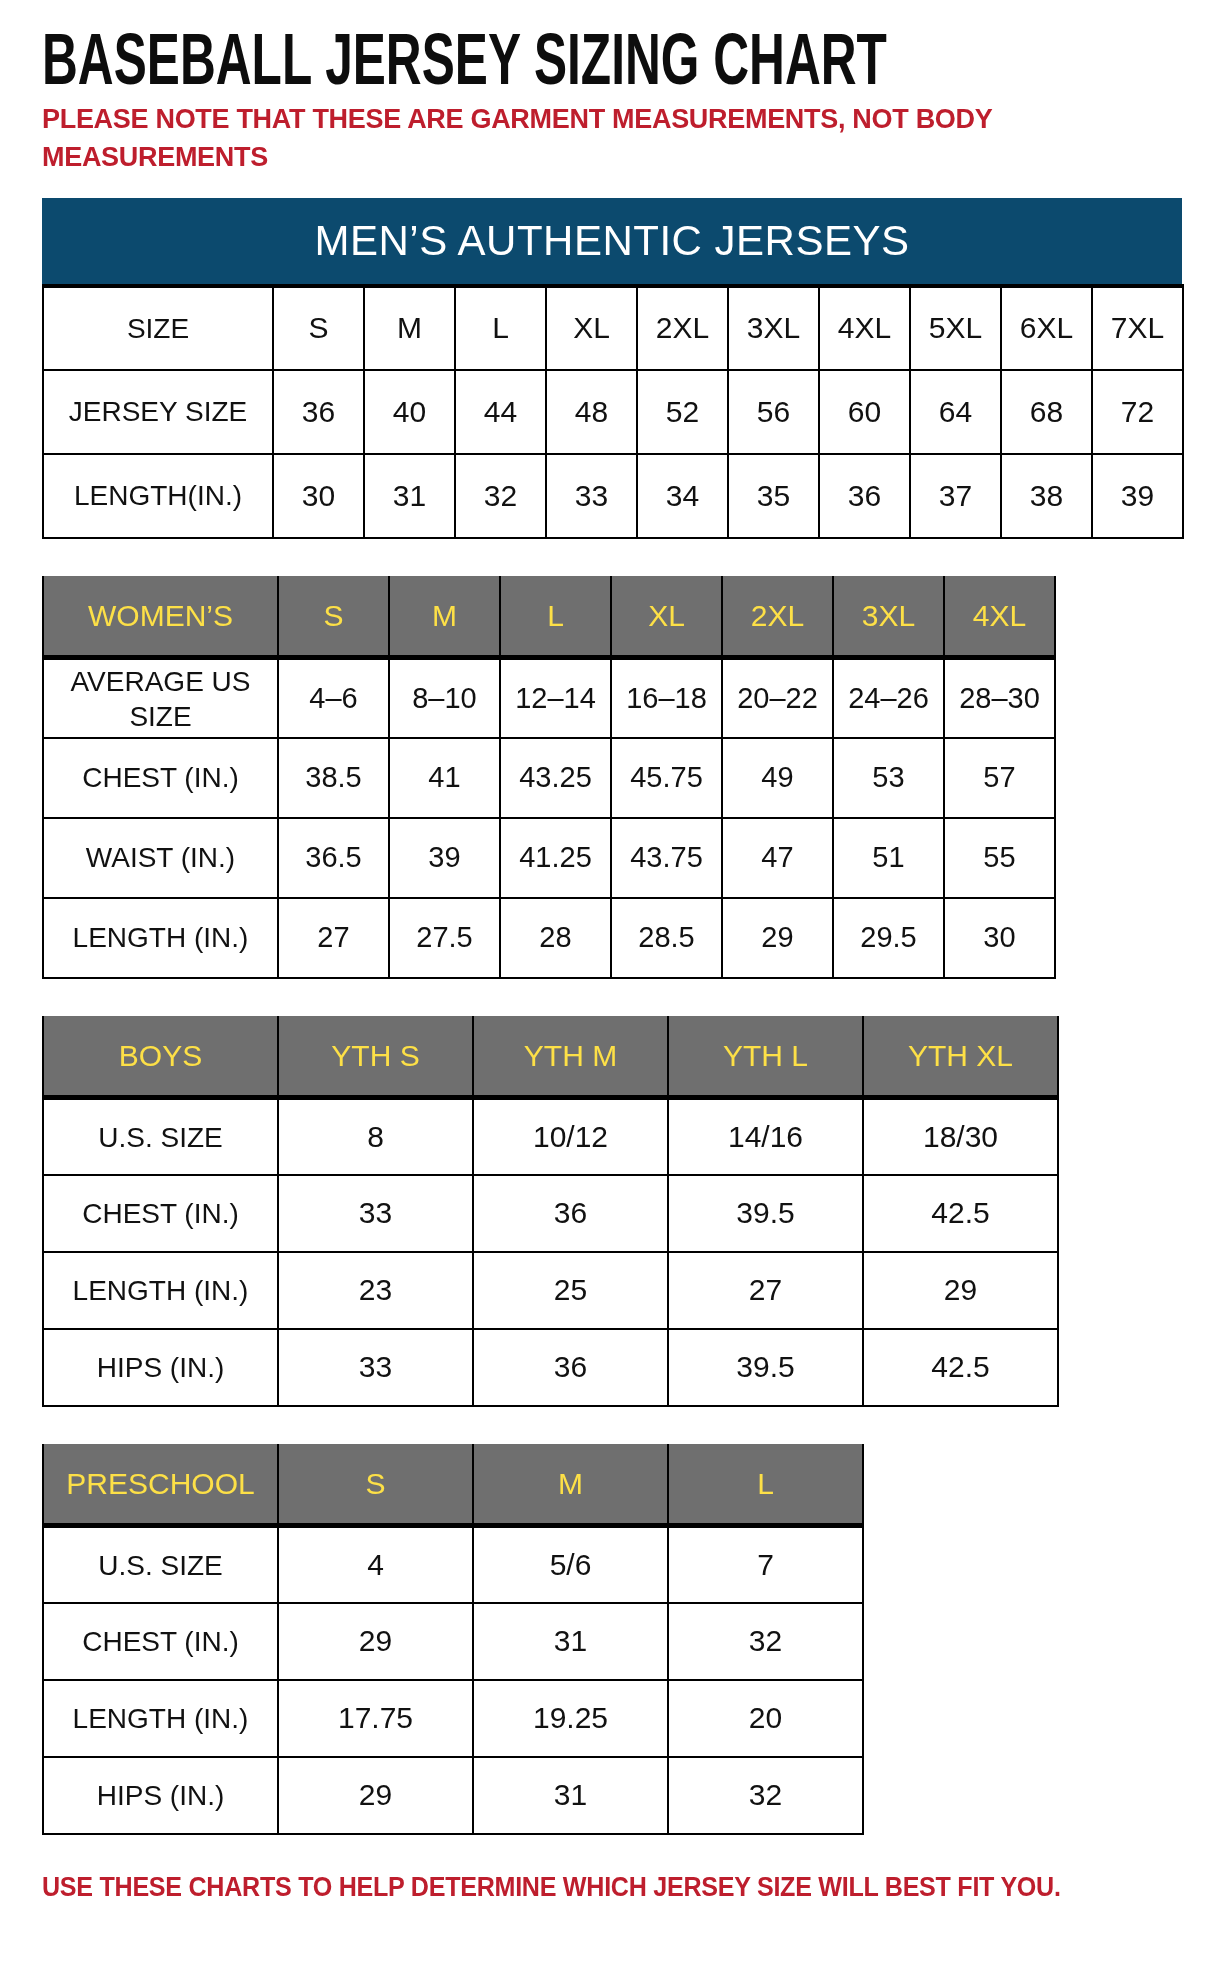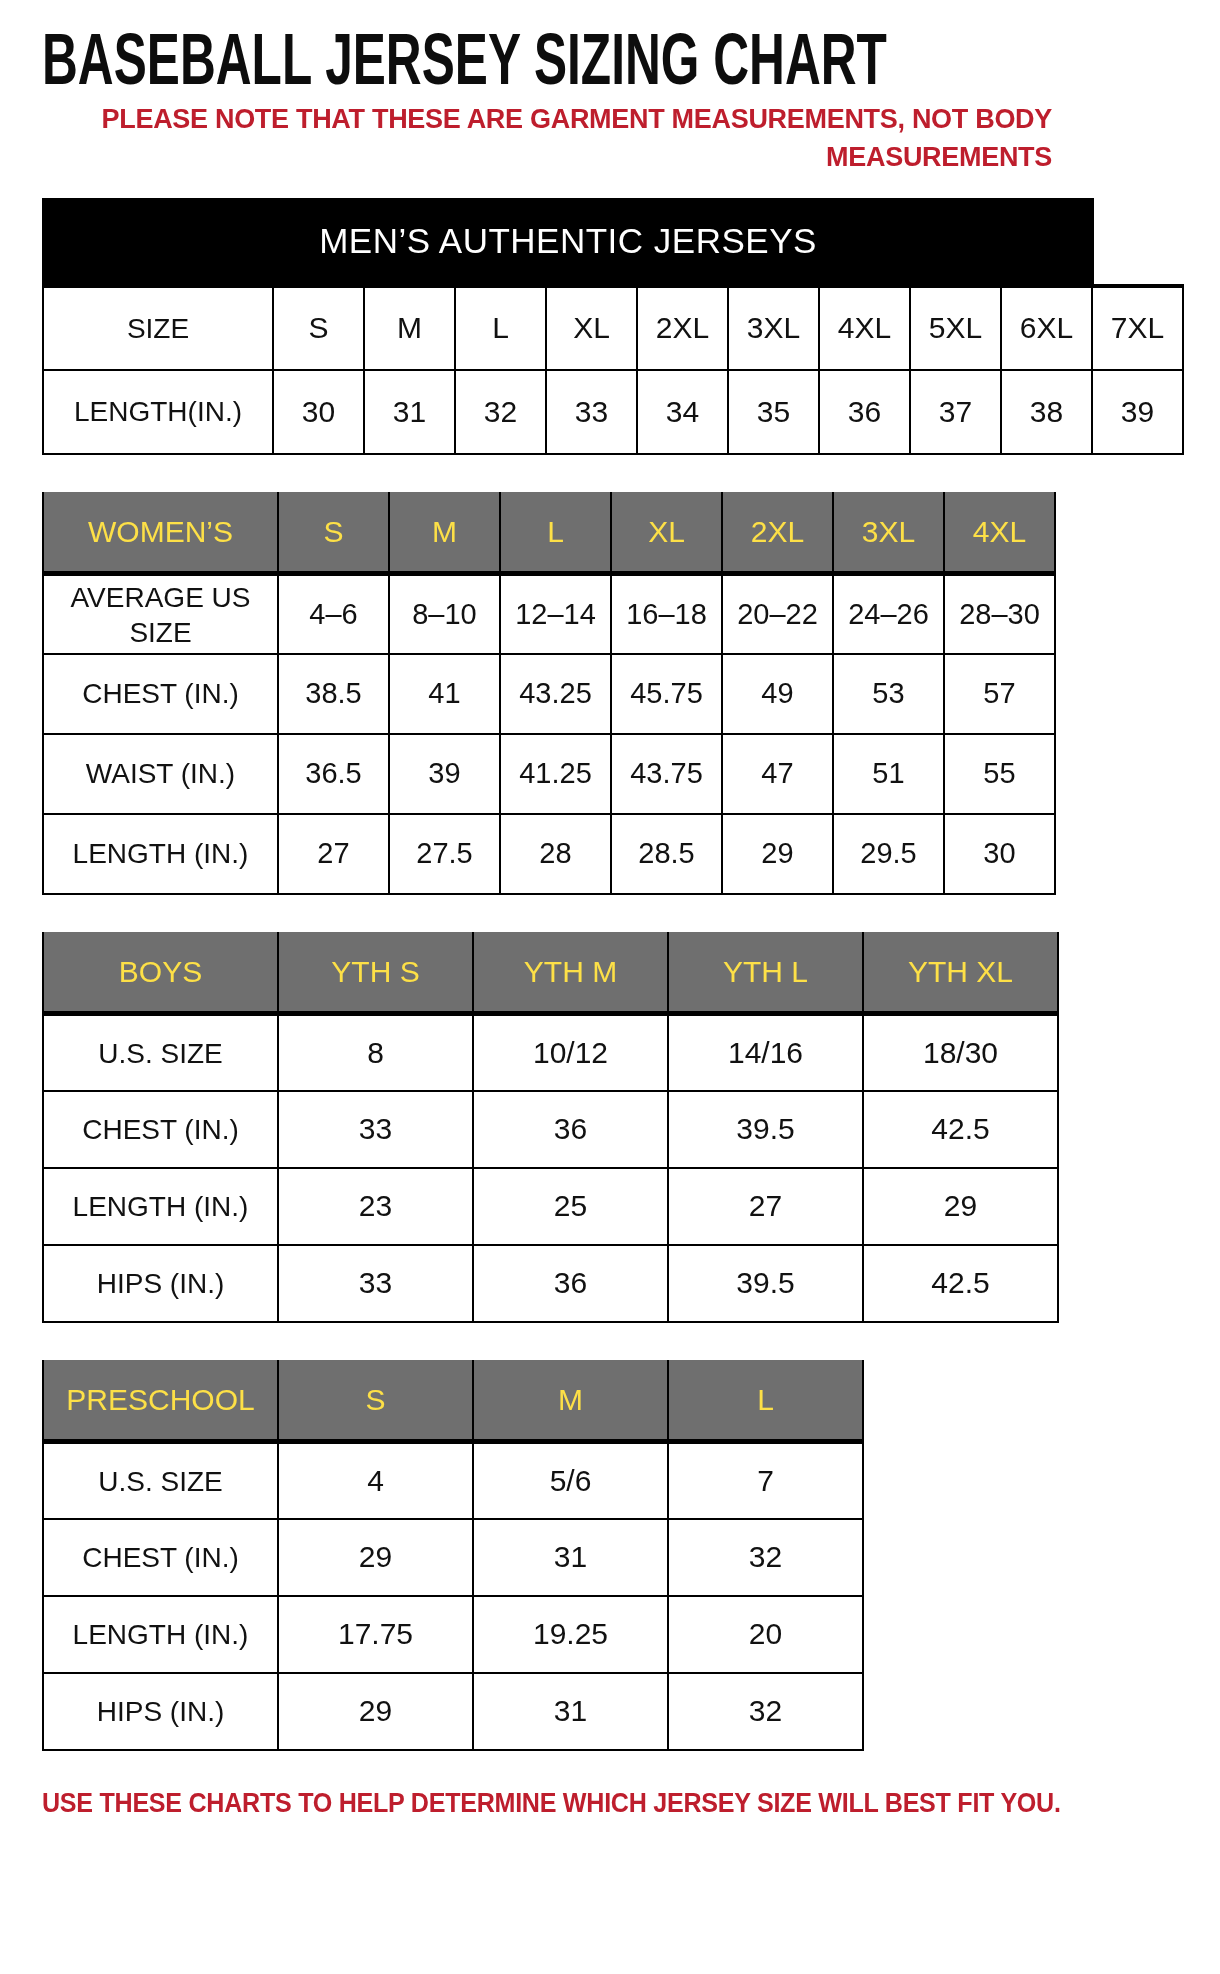--- a/index.html
+++ b/index.html
@@ -29,21 +29,20 @@
 
   
   .note {
     color: #BE1E2D;
     font-weight: bold;
     font-size: 27px;
     letter-spacing: -0.3px;
     line-height: 1.38;
     max-width: 1010px;
     margin: 0 0 22px 0;
-    text-align: right;
   }
   .footer-note {
     color: #BE1E2D;
     font-weight: bold;
     font-size: 27px;
     letter-spacing: -0.3px;
     margin: 26px 0 10px 0;
     white-space: nowrap;
   }
   .stretch-sm {
@@ -76,25 +75,25 @@
   thead th {
     background: #6F6F6F;
     color: #fde047;
     border-top: none;
     border-bottom: 5px solid #000;
     font-size: 30px;
   }
 
   
   .banner {
-    width: 1052px;
+    width: 1140px;
     height: 86px;
-    background: #000000;
+    background: #0c4a6e;
     color: #ffffff;
-    font-size: 35px;
+    font-size: 42px;
     letter-spacing: 0.5px;
     display: flex;
     align-items: center;
     justify-content: center;
   }
   .t-mens { width: 1140px; }
   .t-mens col.c-label { width: 230px; }
   .t-mens col.c-data  { width: 91px; }
   .t-mens tr { height: 84px; }
   .t-mens tr:first-child td { border-top: 4px solid #000; }
@@ -156,20 +155,33 @@
             <td>L</td>
             <td>XL</td>
             <td>2XL</td>
             <td>3XL</td>
             <td>4XL</td>
             <td>5XL</td>
             <td>6XL</td>
             <td>7XL</td>
           </tr>
           <tr>
+            <td class="label">JERSEY SIZE</td>
+            <td>36</td>
+            <td>40</td>
+            <td>44</td>
+            <td>48</td>
+            <td>52</td>
+            <td>56</td>
+            <td>60</td>
+            <td>64</td>
+            <td>68</td>
+            <td>72</td>
+          </tr>
+          <tr>
             <td class="label">LENGTH(IN.)</td>
             <td>30</td>
             <td>31</td>
             <td>32</td>
             <td>33</td>
             <td>34</td>
             <td>35</td>
             <td>36</td>
             <td>37</td>
             <td>38</td>

